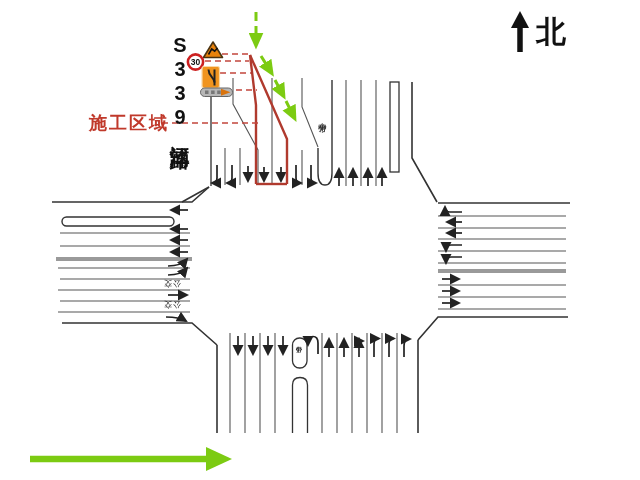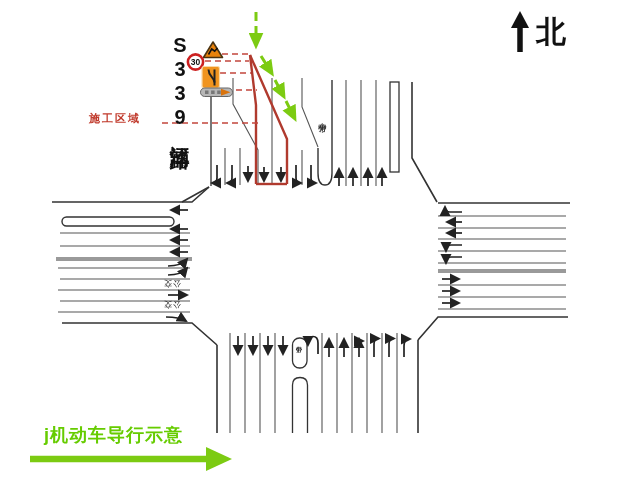--- a/index.html
+++ b/index.html
@@ -3,21 +3,21 @@
 <meta charset="utf-8">
 <style>
   html,body{margin:0;padding:0;}
   .canvas{position:relative;width:640px;height:480px;background:#ffffff;overflow:hidden;
           font-family:"Liberation Sans", sans-serif;}
   .canvas svg{position:absolute;left:0;top:0;}
   .label{position:absolute;color:#111;white-space:nowrap;}
   .vtext{writing-mode:vertical-rl;text-orientation:upright;}
   .lbl-compass{left:536px;top:12px;font-size:30px;font-weight:bold;}
   .lbl-s339{left:167px;top:34px;font-size:20px;font-weight:bold;letter-spacing:2px;}
-  .lbl-constr{left:89px;top:111px;font-size:11px;font-weight:bold;color:#C0392B;letter-spacing:2px;}
+  .lbl-constr{left:89px;top:111px;font-size:18px;font-weight:bold;color:#C0392B;letter-spacing:2px;}
   .lbl-xiaolin{left:66px;top:167px;font-size:23px;font-weight:bold;letter-spacing:3px;}
   .lbl-median-n{left:317px;top:116px;font-size:8.5px;color:#222;letter-spacing:1px;}
   .lbl-median-s{left:294px;top:341px;font-size:6.5px;color:#222;}
   .lbl-bus{font-size:8px;color:#222;transform:rotate(180deg);letter-spacing:1px;}
   .lbl-bus1{left:163px;top:278px;}
   .lbl-bus2{left:163px;top:299px;}
   .lbl-divert{left:44px;top:423px;font-size:18px;font-weight:bold;color:#66CC00;letter-spacing:1px;}
   .lbl-speed{left:188px;top:57px;width:15px;text-align:center;font-size:8.5px;font-weight:bold;}
 </style>
 </head>
@@ -201,16 +201,15 @@
   </g>
 </svg>
 
 <div class="label lbl-compass">北</div>
 <div class="label vtext lbl-s339">S339江浦路</div>
 <div class="label lbl-constr">施工区域</div>
 <div class="label vtext lbl-median-n">中分带</div>
 <div class="label vtext lbl-median-s">中分带</div>
 <div class="label lbl-bus lbl-bus1">公交</div>
 <div class="label lbl-bus lbl-bus2">公交</div>
-<div class="label lbl-divert">j机动车导行示意</div>
 <div class="label lbl-speed">30</div>
 
 </div>
 
 </body></html>

